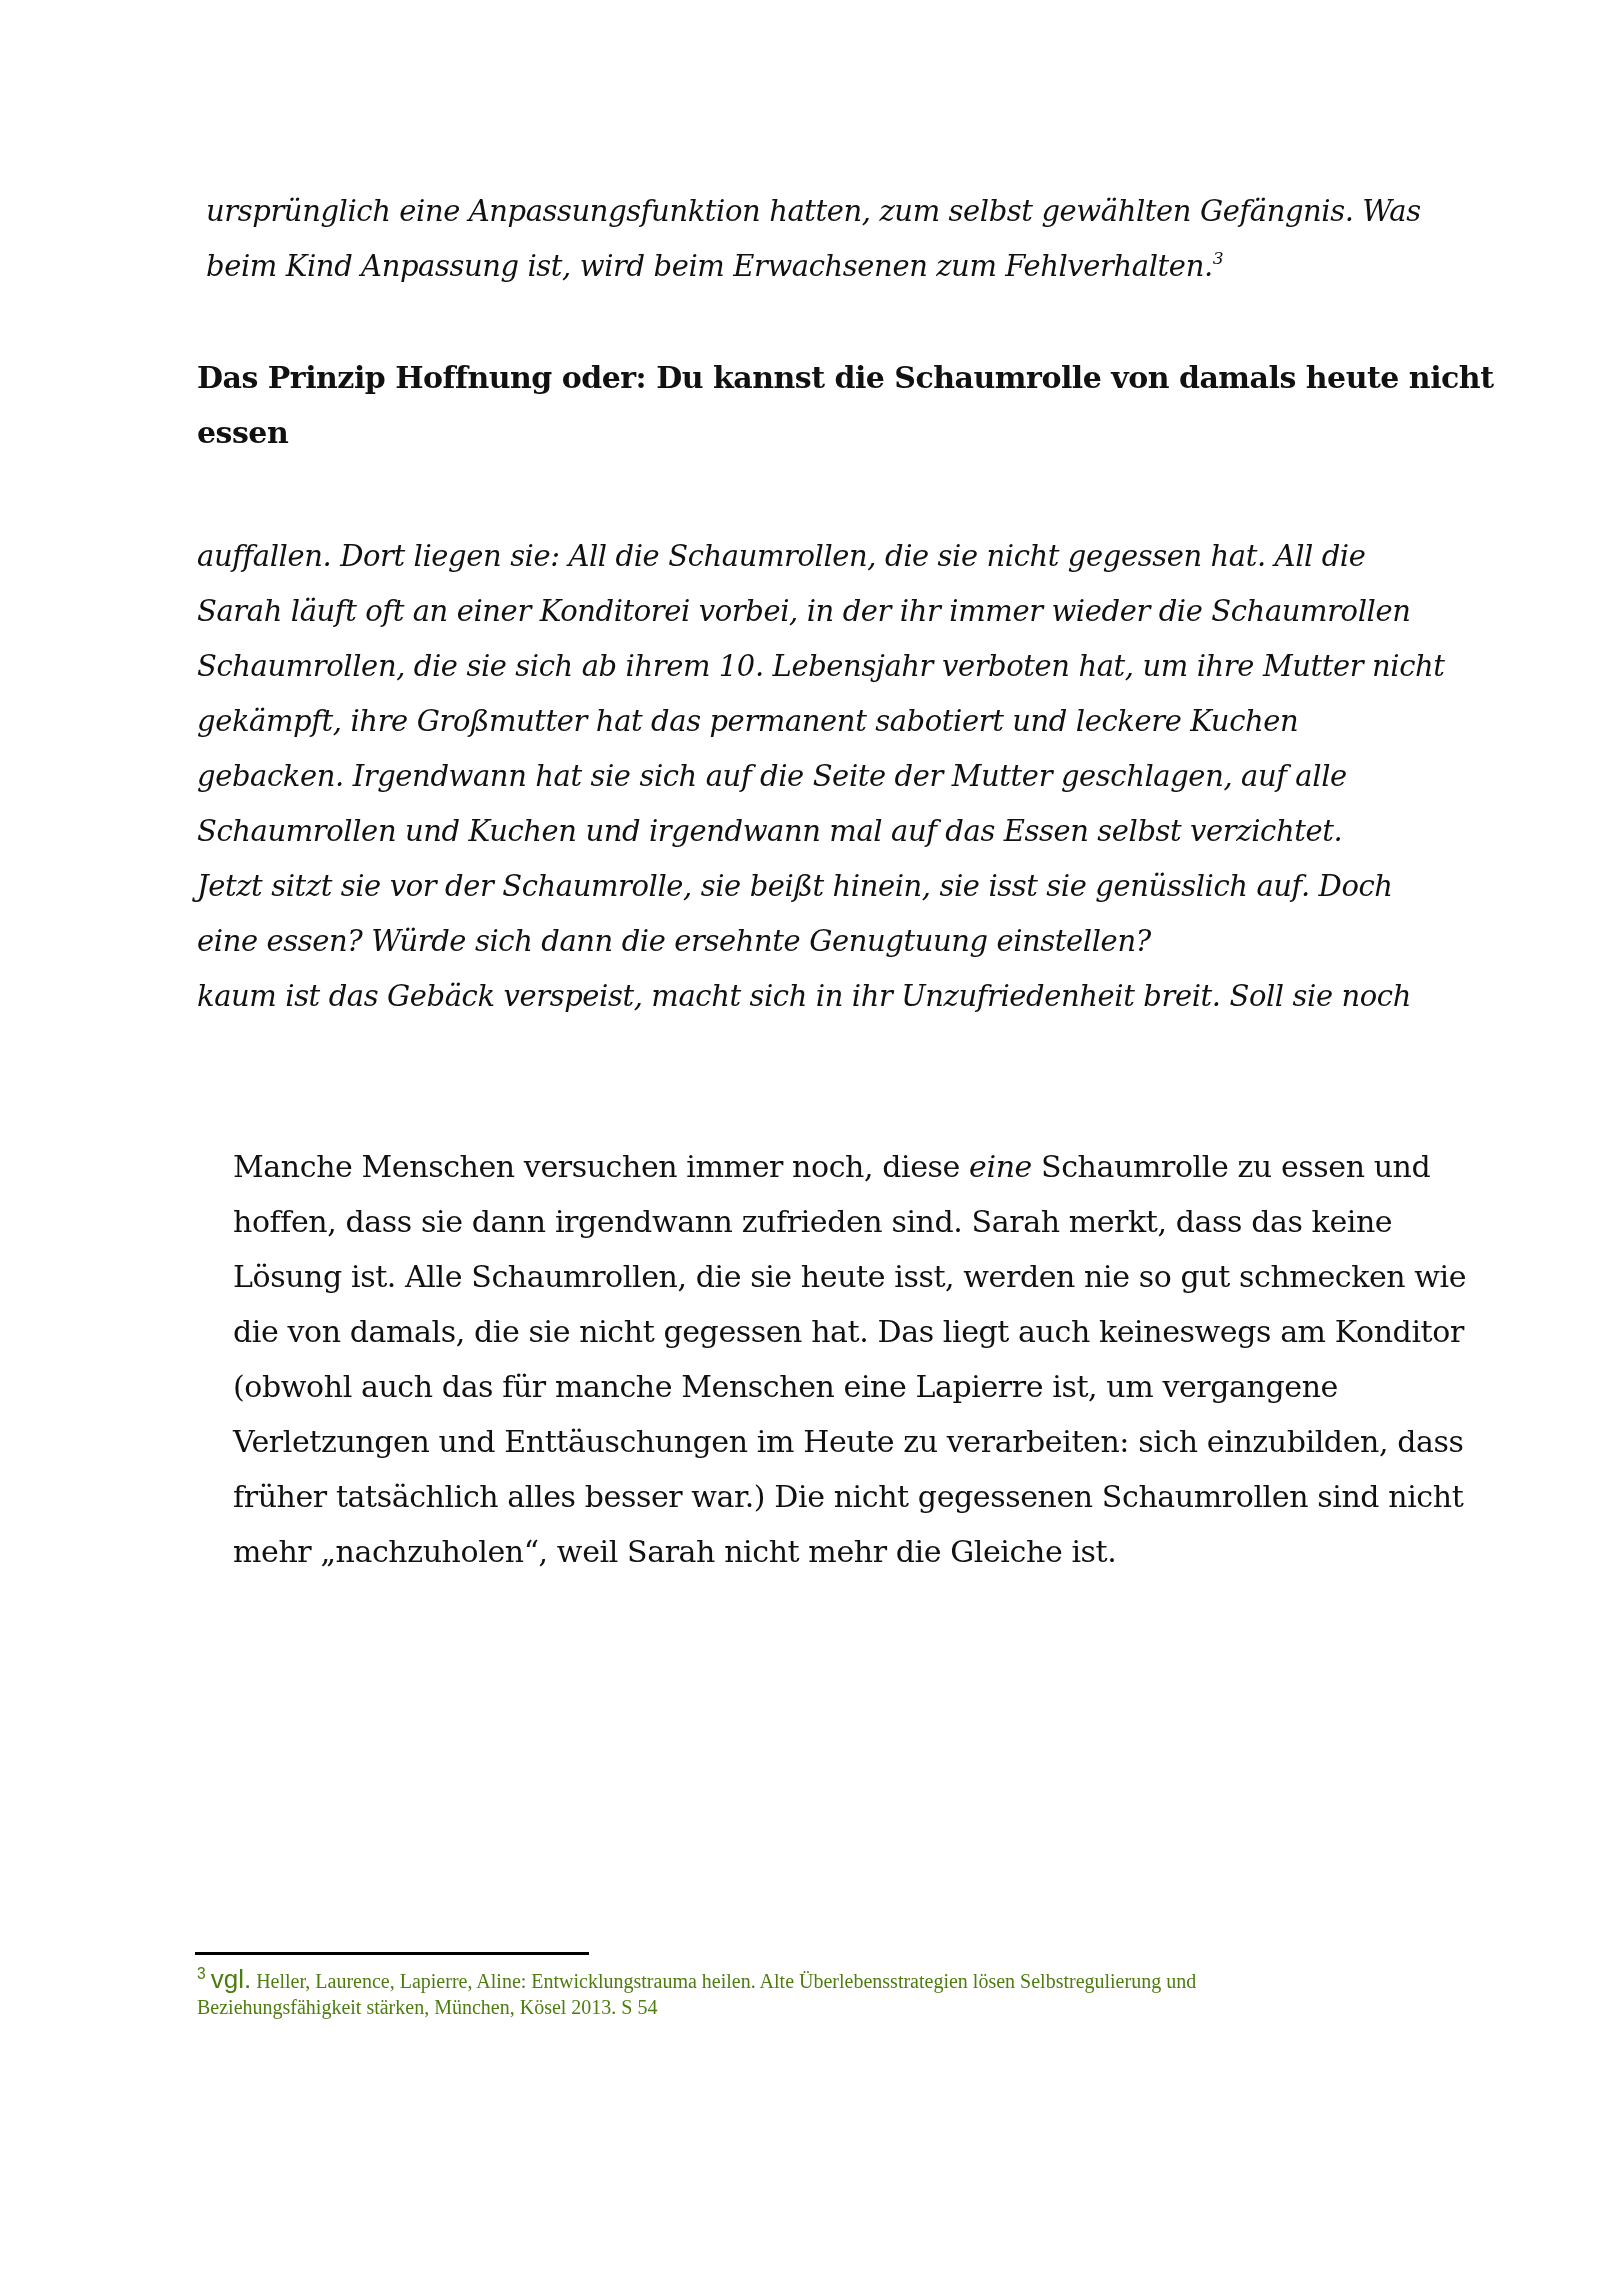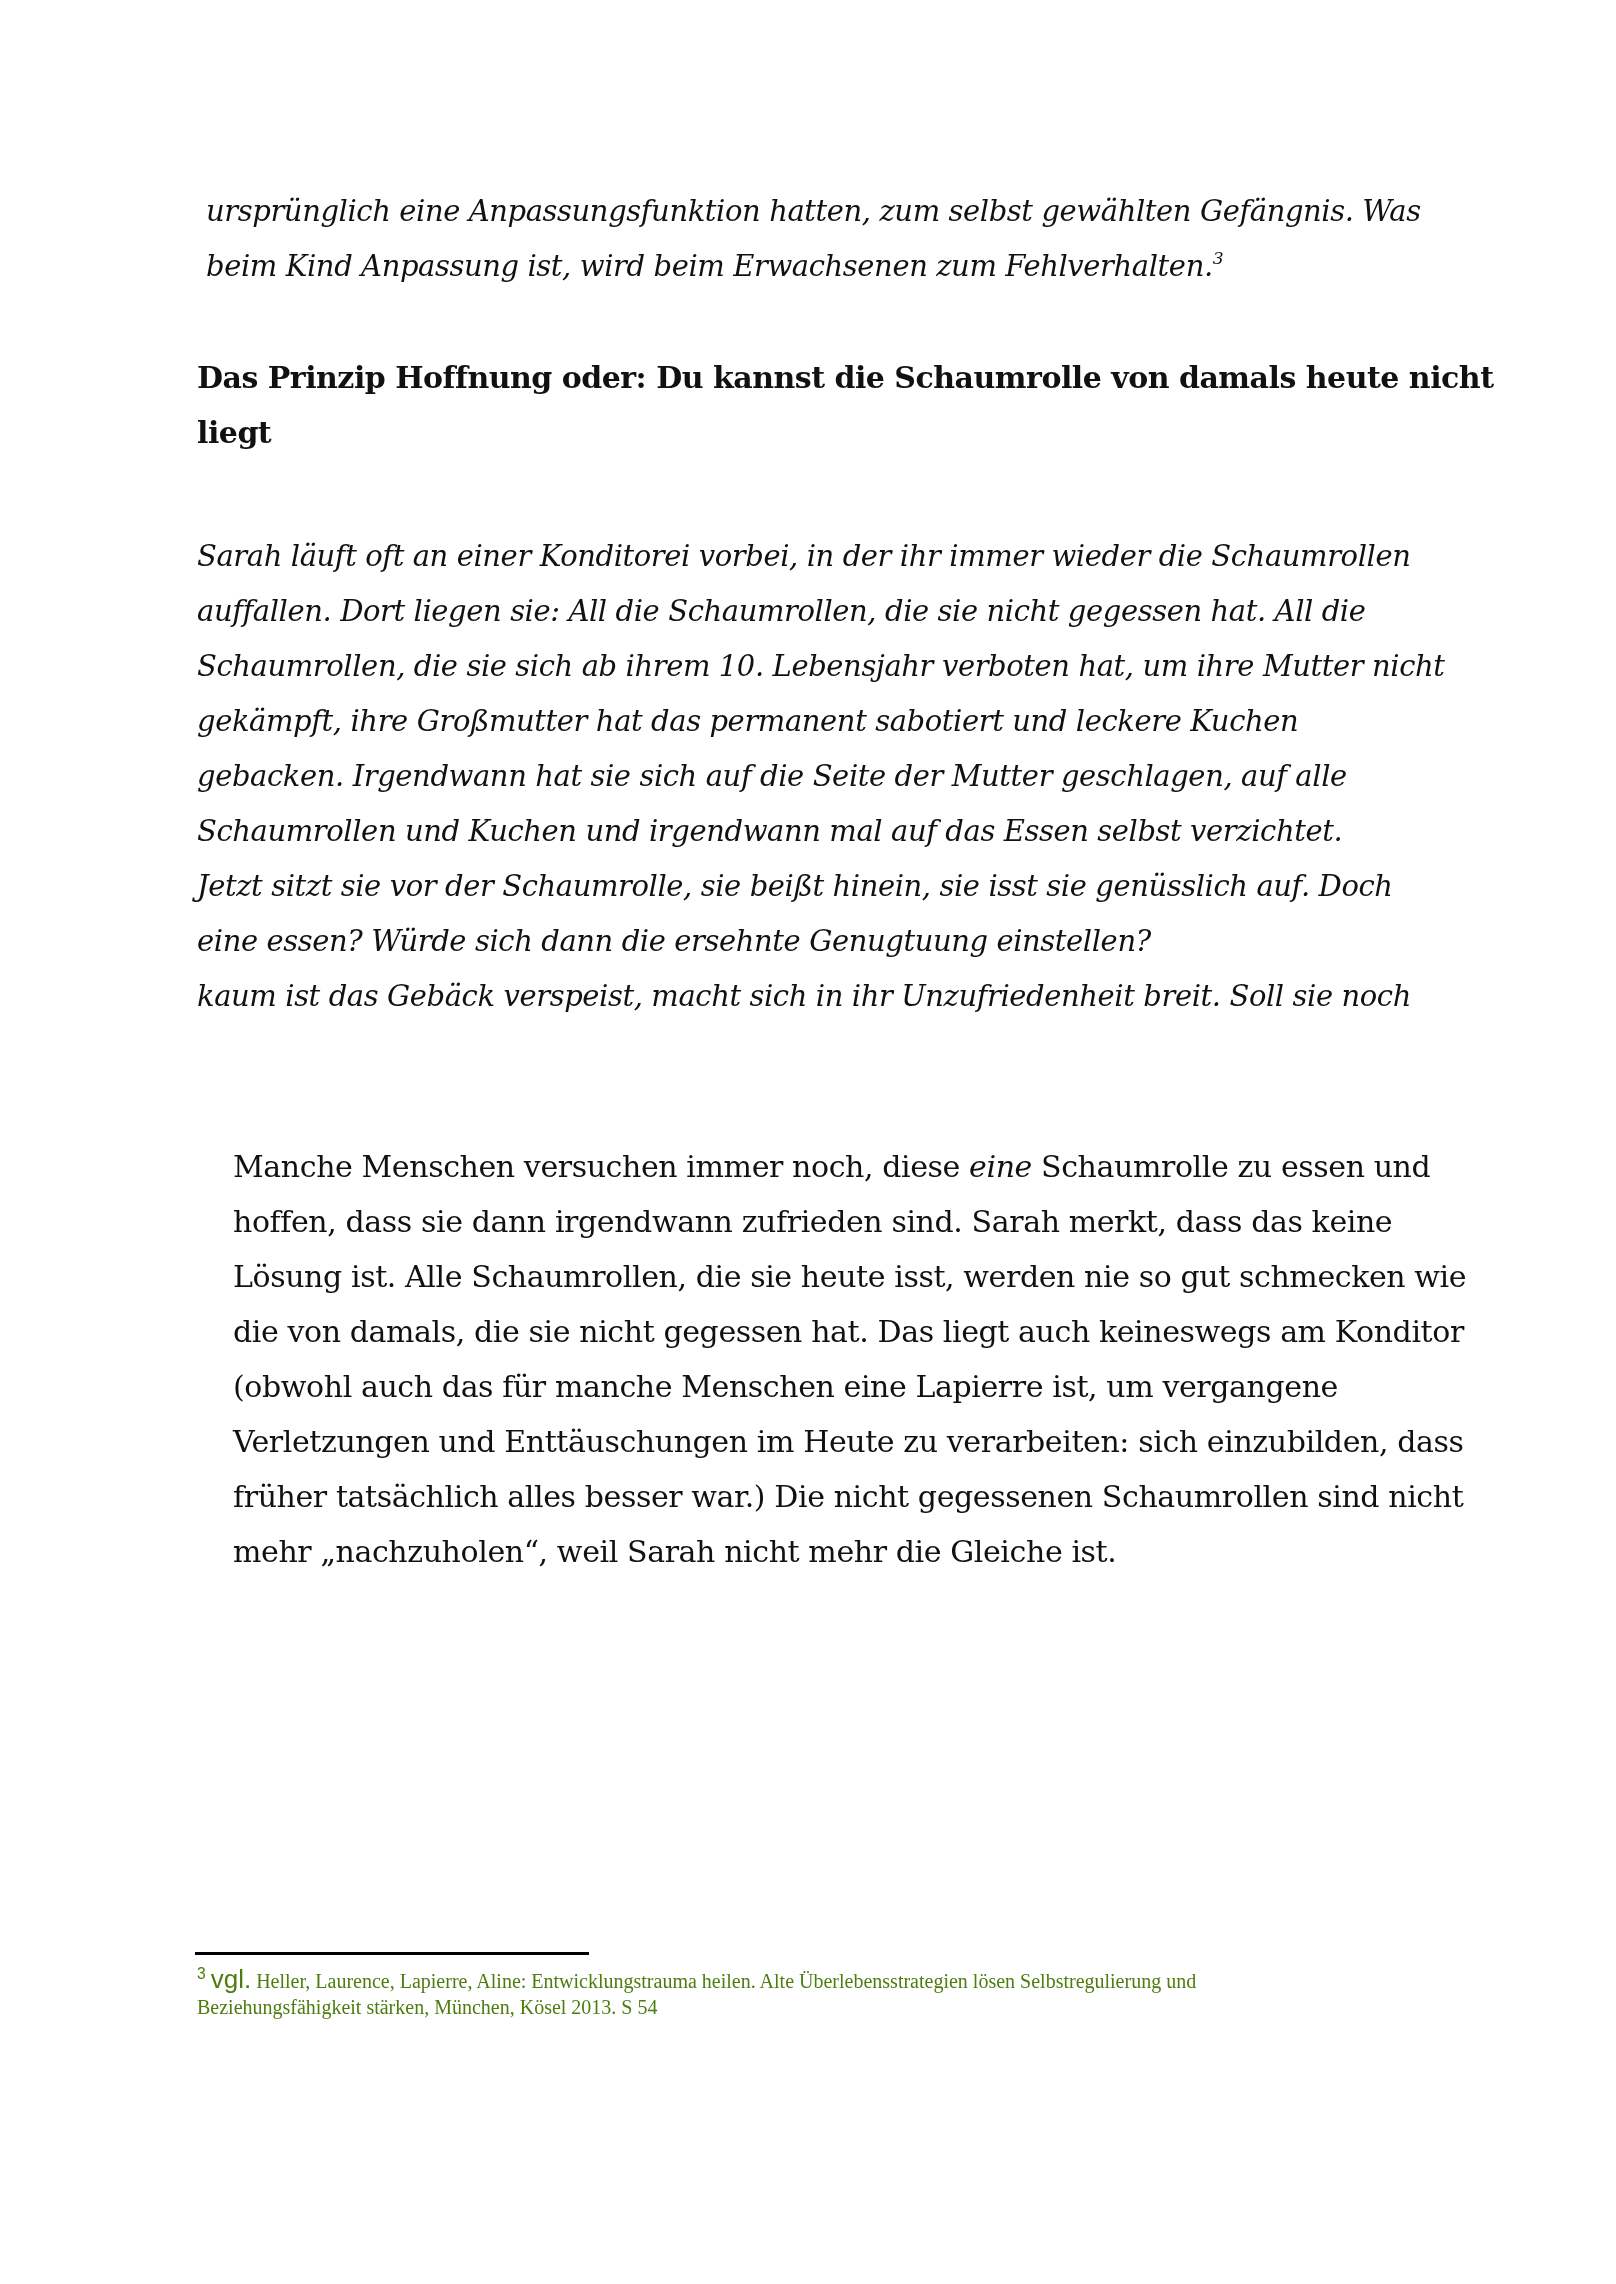--- a/index.html
+++ b/index.html
@@ -27,26 +27,26 @@
 
 <div class="page">
 
   <div class="block italic" id="intro">
     <span class="line">ursprünglich eine Anpassungsfunktion hatten, zum selbst gewählten Gefängnis. Was</span>
     <span class="line"><span>beim Kind Anpassung ist, wird beim Erwachsenen zum Fehlverhalten.</span><span class="sup">3</span></span>
   </div>
 
   <div class="block heading" id="heading">
     <span class="line">Das Prinzip Hoffnung oder: Du kannst die Schaumrolle von damals heute nicht</span>
-    <span class="line">liegt</span>
+    <span class="line">essen</span>
   </div>
 
   <div class="block italic" id="story">
+    <span class="line">auffallen. Dort liegen sie: All die Schaumrollen, die sie nicht gegessen hat. All die</span>
     <span class="line">Sarah läuft oft an einer Konditorei vorbei, in der ihr immer wieder die Schaumrollen</span>
-    <span class="line">auffallen. Dort liegen sie: All die Schaumrollen, die sie nicht gegessen hat. All die</span>
     <span class="line">Schaumrollen, die sie sich ab ihrem 10. Lebensjahr verboten hat, um ihre Mutter nicht</span>
     <span class="line">gekämpft, ihre Großmutter hat das permanent sabotiert und leckere Kuchen</span>
     <span class="line">gebacken. Irgendwann hat sie sich auf die Seite der Mutter geschlagen, auf alle</span>
     <span class="line">Schaumrollen und Kuchen und irgendwann mal auf das Essen selbst verzichtet.</span>
     <span class="line">Jetzt sitzt sie vor der Schaumrolle, sie beißt hinein, sie isst sie genüsslich auf. Doch</span>
     <span class="line">eine essen? Würde sich dann die ersehnte Genugtuung einstellen?</span>
     <span class="line">kaum ist das Gebäck verspeist, macht sich in ihr Unzufriedenheit breit. Soll sie noch</span>
   </div>
 
   <div class="block normal" id="body">

